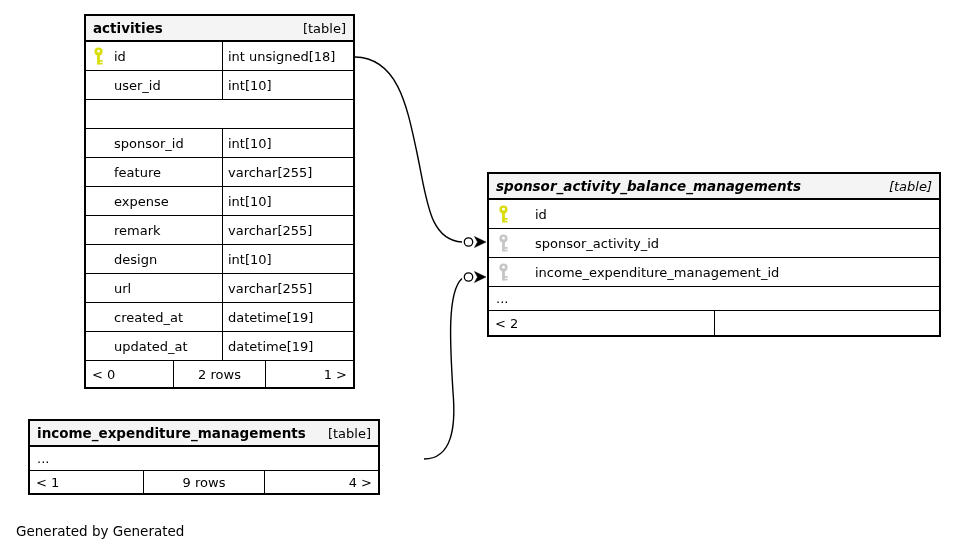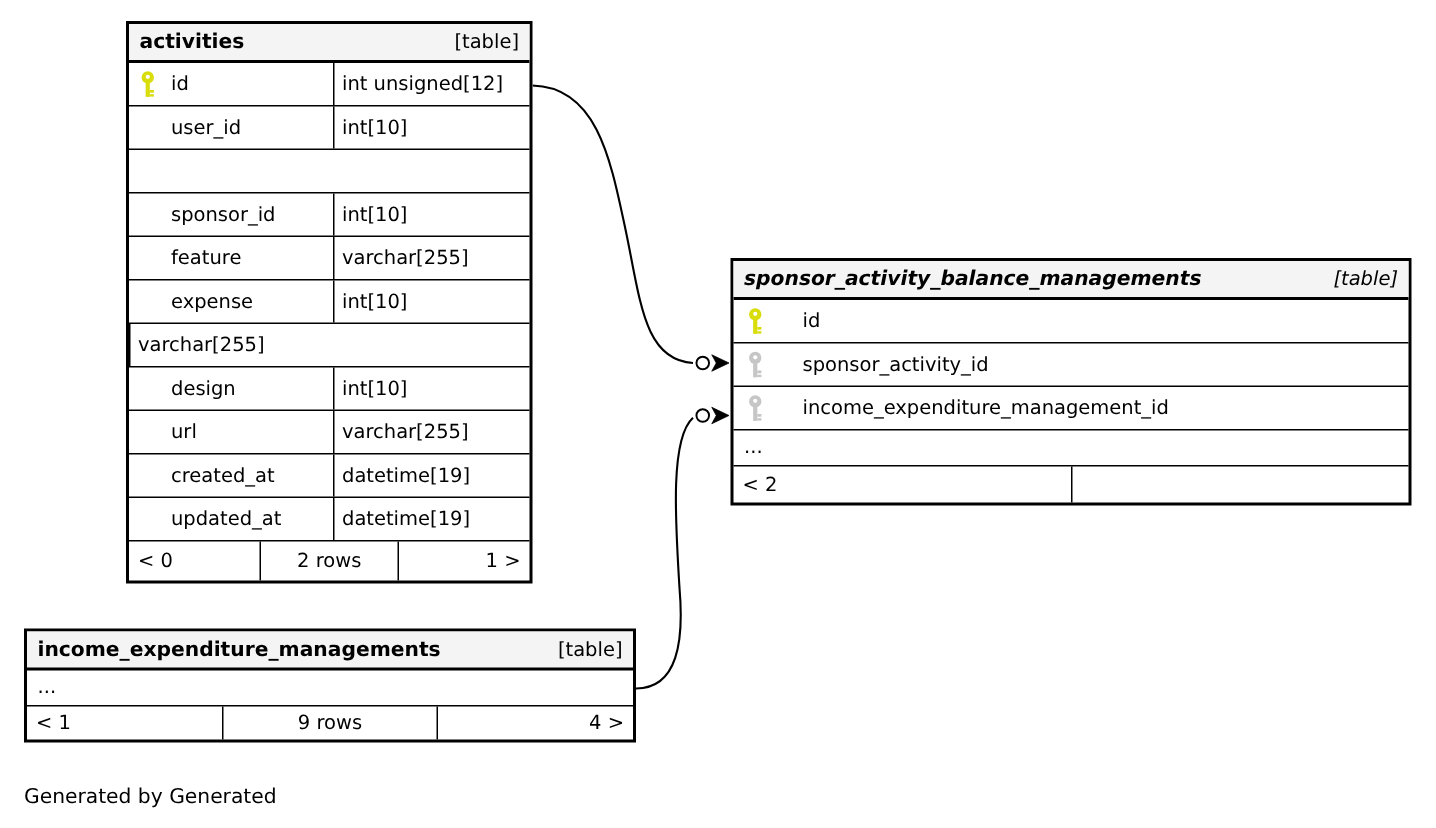--- a/index.html
+++ b/index.html
@@ -75,21 +75,21 @@
             <svg width="11" height="18" viewBox="0 0 11 18">
               <circle cx="5.5" cy="4.6" r="4.1" fill="#d9dd0c"></circle>
               <circle cx="5.5" cy="4.2" r="1.4" fill="#ffffff"></circle>
               <rect x="4.1" y="8" width="2.8" height="9.6" fill="#d9dd0c"></rect>
               <rect x="6.9" y="13" width="2.7" height="1.8" fill="#d9dd0c"></rect>
               <rect x="6.9" y="15.8" width="2.7" height="1.6" fill="#d9dd0c"></rect>
             </svg>
           </span>
           <span class="col-name">id</span>
         </div>
-        <span class="type-cell">int unsigned[12]</span>
+        <span class="type-cell">int unsigned[18]</span>
       </div>
       <div class="db-row">
         <div class="left-part">
           <span class="key-cell"></span>
           <span class="col-name">user_id</span>
         </div>
         <span class="type-cell">int[10]</span>
       </div>
       <div class="db-row">
       </div>
@@ -108,20 +108,24 @@
         <span class="type-cell">varchar[255]</span>
       </div>
       <div class="db-row">
         <div class="left-part">
           <span class="key-cell"></span>
           <span class="col-name">expense</span>
         </div>
         <span class="type-cell">int[10]</span>
       </div>
       <div class="db-row">
+        <div class="left-part">
+          <span class="key-cell"></span>
+          <span class="col-name">remark</span>
+        </div>
         <span class="type-cell">varchar[255]</span>
       </div>
       <div class="db-row">
         <div class="left-part">
           <span class="key-cell"></span>
           <span class="col-name">design</span>
         </div>
         <span class="type-cell">int[10]</span>
       </div>
       <div class="db-row">
@@ -199,21 +203,21 @@
           <span class="col-name">income_expenditure_management_id</span>
         </div>
       </div>
       <div class="db-ellipsis">...</div>
       <div class="db-footer">
         <span class="f-left">&lt; 2</span>
         <span class="f-right"></span>
       </div>
     </div>
 
-  <div class="db-table t2" style="left:16px; top:419px; width:408px;">
+  <div class="db-table t2" style="left:28px; top:419px; width:352px;">
       <div class="db-header" style="background: rgb(244, 244, 244);">
         <span class="tname">income_expenditure_managements</span>
         <span class="ttype">[table]</span>
       </div>
       <div class="db-ellipsis">...</div>
       <div class="db-footer">
         <span class="f-left">&lt; 1</span>
         <span class="f-mid">9 rows</span>
         <span class="f-right">4 &gt;</span>
       </div>

